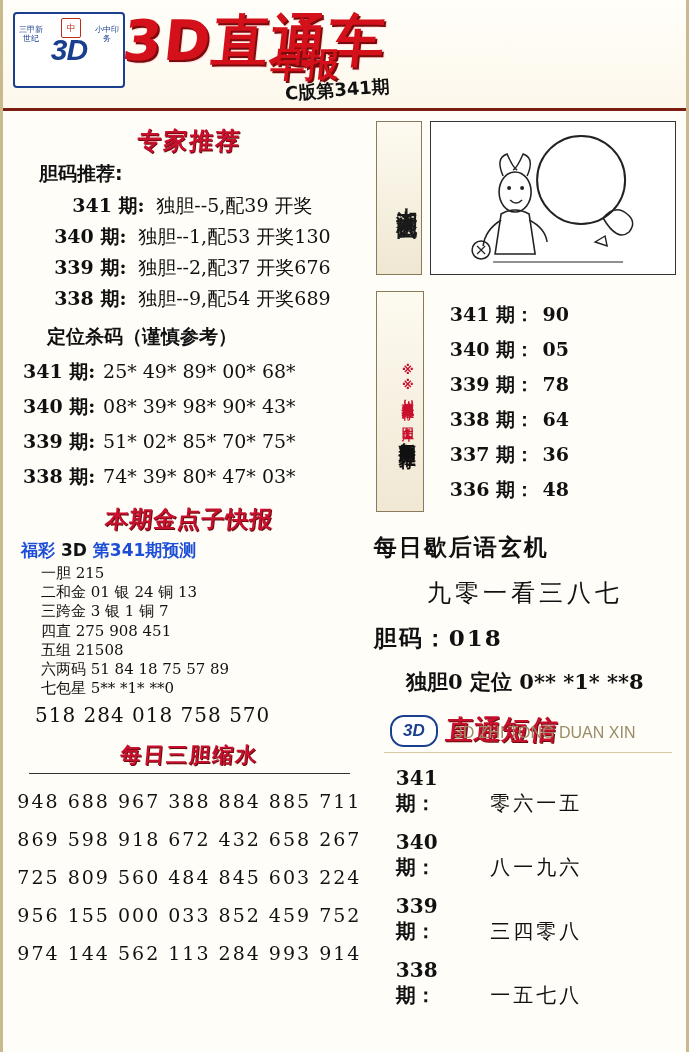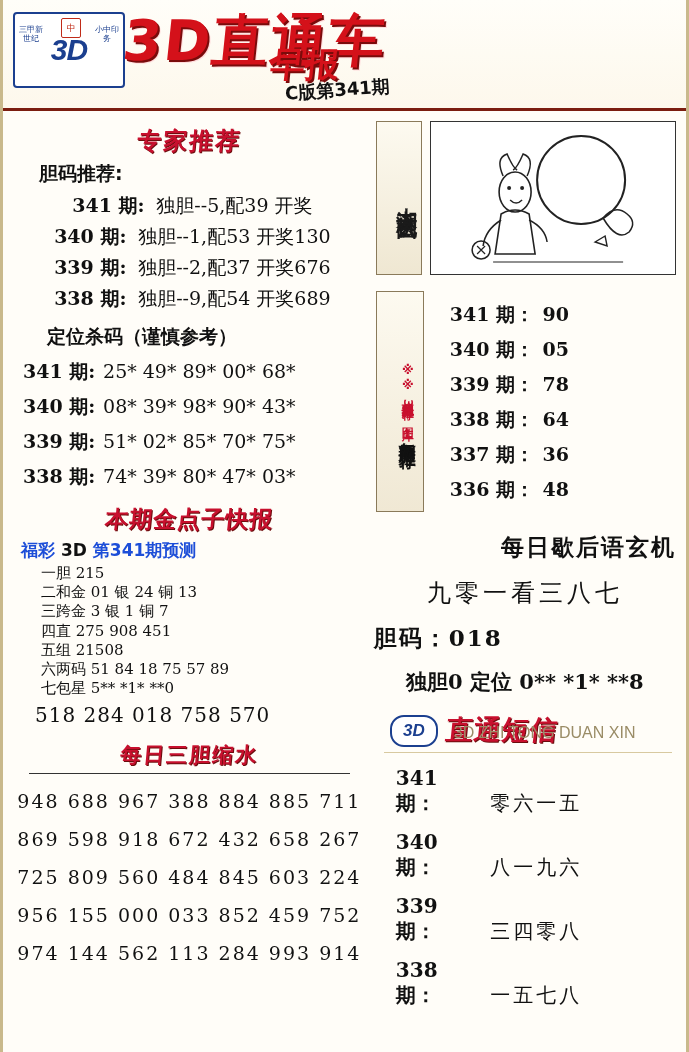--- a/index.html
+++ b/index.html
@@ -296,21 +296,21 @@
     padding-top: 2px;
   }
   .dan-list .r {
     font-size: 19px;
     font-weight: bold;
     margin: 9px 0;
     font-family: "DejaVu Serif", serif;
   }
   .dan-list .r .i { display: inline-block; width: 86px; margin-left: 12px; }
   .xhy-title {
-    text-align: right;
+    text-align: left;
     font-size: 23px;
     font-weight: bold;
     font-family: "DejaVu Sans", sans-serif;
     margin: 20px 0 10px;
     letter-spacing: 2px;
   }
   .xhy-line {
     text-align: center;
     font-size: 24px;
     font-family: "DejaVu Serif", serif;

